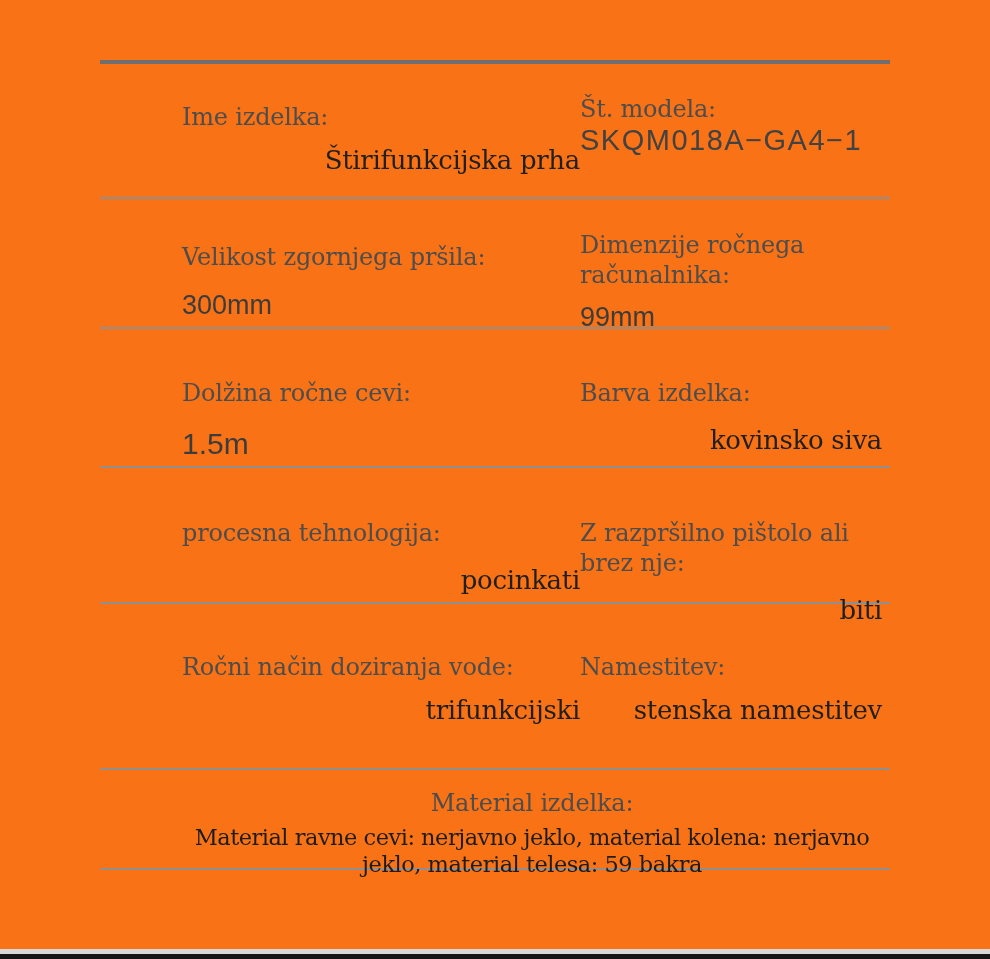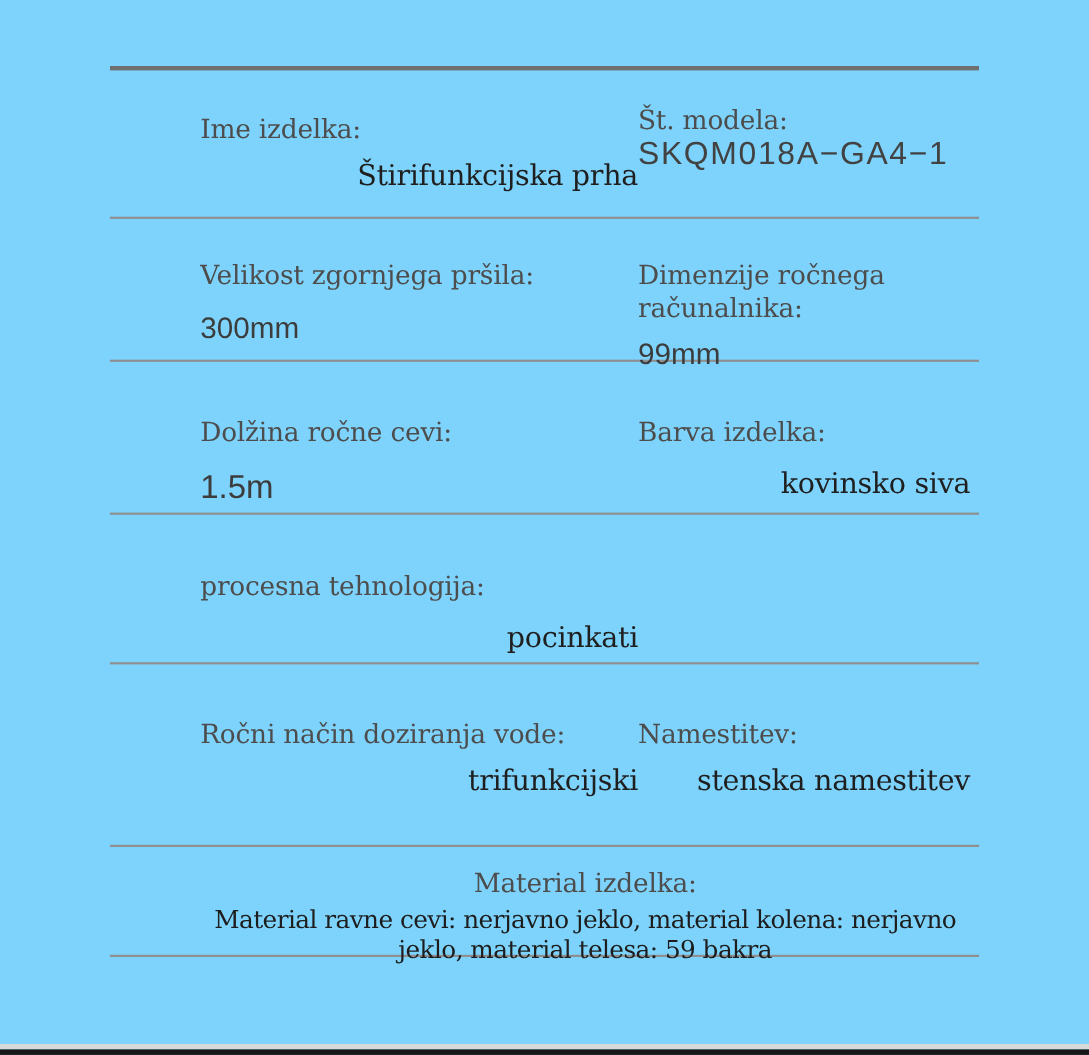--- a/index.html
+++ b/index.html
@@ -5,42 +5,42 @@
   html, body {
     margin: 0;
     padding: 0;
     background: #ffffff;
     font-family: "DejaVu Serif", serif;
   }
   .sheet {
     position: relative;
     width: 990px;
     height: 959px;
-    background: #7dd3fc;
+    background: #f97316;
     overflow: hidden;
   }
   .content {
     position: absolute;
     left: 100px;
     top: 60px;
     width: 790px;
   }
   .divider-top {
     height: 4px;
     background: #6f6f6f;
   }
   .spec-row {
     box-sizing: border-box;
     display: flex;
     padding-left: 82px;
     padding-right: 8px;
     border-bottom: 2px solid #8f8f8f;
   }
   .r1 { height: 135px; padding-top: 38px; }
-  .r2 { height: 130px; padding-top: 36px; }
+  .r2 { height: 130px; padding-top: 36px; align-items: center; }
   .r3 { height: 139px; padding-top: 49px; }
   .r4 { height: 136px; padding-top: 50px; }
   .r5 { height: 166px; padding-top: 48px; }
   .r6 { height: 100px; padding-top: 18px; display: block; text-align: center; }
   .cell-left  { width: 398px; flex: 0 0 398px; }
   .cell-right { flex: 1; }
   .spec-label {
     font-family: "DejaVu Serif", serif;
     font-size: 24px;
     line-height: 30px;
@@ -140,20 +140,24 @@
         <div class="spec-label">Barva izdelka:</div>
         <span class="spec-value v-serif">kovinsko siva</span>
       </div>
     </div>
 
     <div class="spec-row r4">
       <div class="cell-left">
         <div class="spec-label">procesna tehnologija:</div>
         <span class="spec-value v-serif">pocinkati</span>
       </div>
+      <div class="cell-right">
+        <div class="spec-label">Z razpršilno pištolo ali brez nje:</div>
+        <span class="spec-value v-serif">biti</span>
+      </div>
     </div>
 
     <div class="spec-row r5">
       <div class="cell-left">
         <div class="spec-label">Ročni način doziranja vode:</div>
         <span class="spec-value v-serif tight">trifunkcijski</span>
       </div>
       <div class="cell-right">
         <div class="spec-label">Namestitev:</div>
         <span class="spec-value v-serif tight">stenska namestitev</span>

